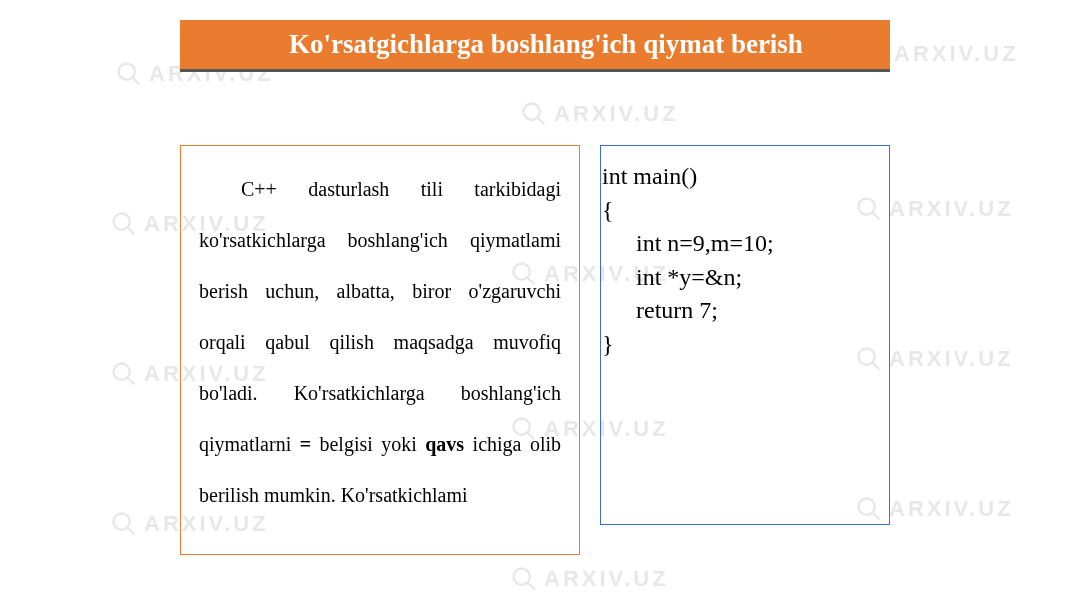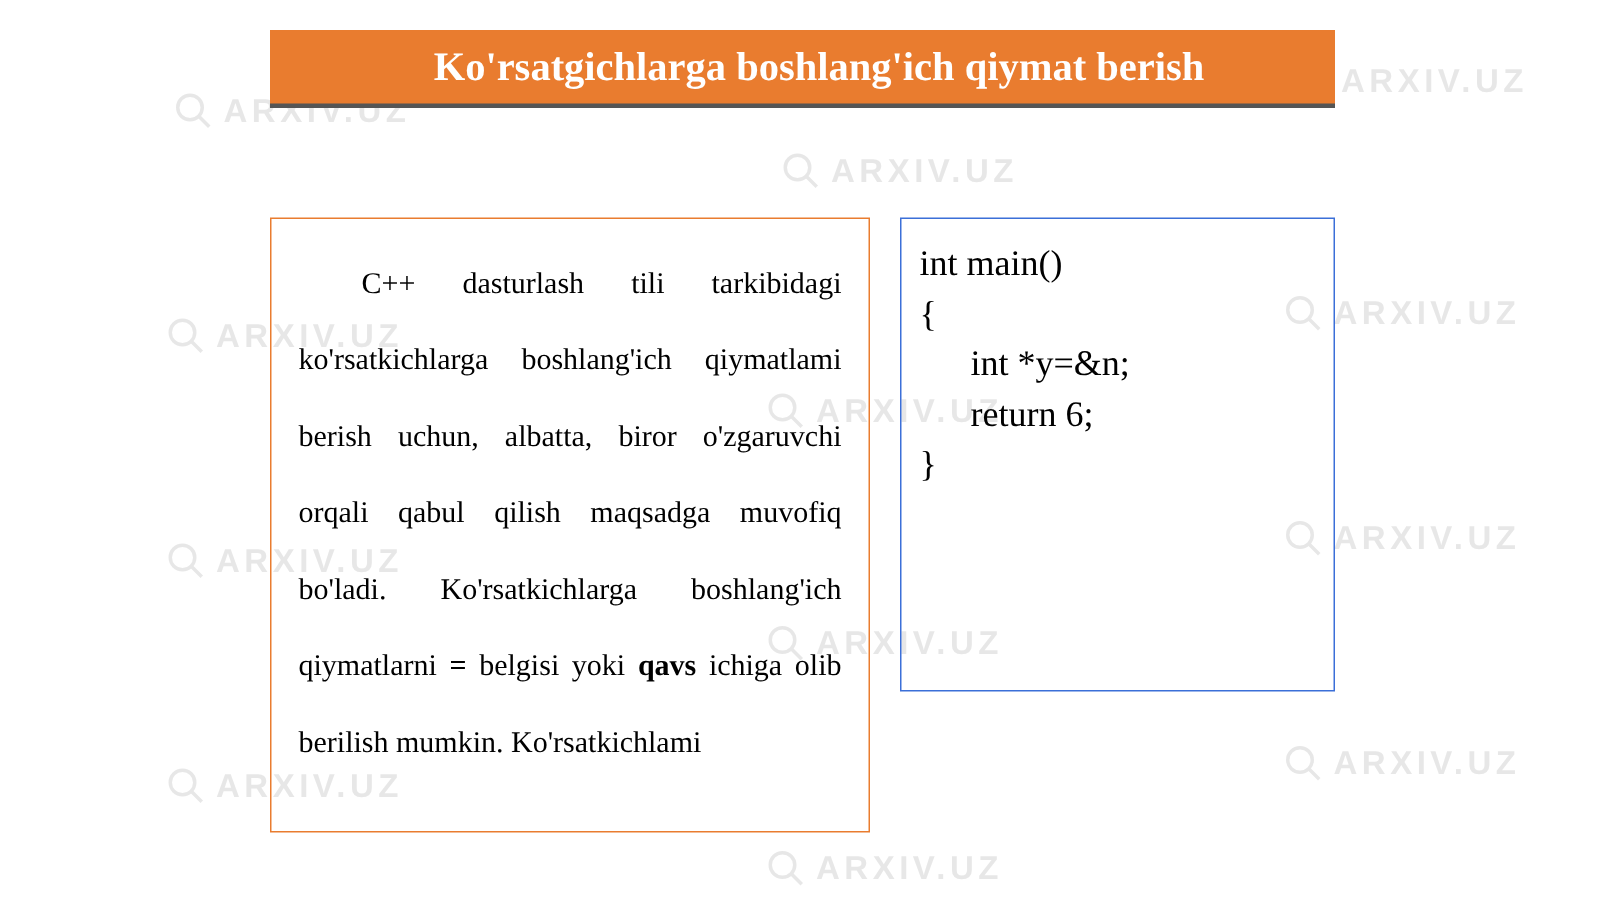--- a/index.html
+++ b/index.html
@@ -68,23 +68,23 @@
       text-indent: 42px;
     }
     .left-para .bold {
       font-weight: bold;
     }
     .right-box {
       position: absolute;
       top: 145px;
       left: 600px;
       width: 290px;
-      height: 316px;
+      height: 380px;
       border: 1.5px solid #3b6fd8;
-      padding: 14px 12px;
+      padding: 14px 1px;
     }
     .code-line {
       font-size: 24px;
       line-height: 1.4;
       color: #000;
       white-space: pre;
     }
     .indent {
       padding-left: 34px;
     }
@@ -183,16 +183,17 @@
 
 <div class="left-box">
   <p class="left-para">
     <span>C++ dasturlash tili tarkibidagi ko'rsatkichlarga boshlang'ich qiymatlami berish uchun, albatta, biror o'zgaruvchi orqali qabul qilish maqsadga muvofiq bo'ladi. Ko'rsatkichlarga boshlang'ich qiymatlarni </span><span class="bold">=</span><span> belgisi yoki </span><span class="bold">qavs</span><span> ichiga olib berilish mumkin. Ko'rsatkichlami</span>
   </p>
 </div>
 
 <div class="right-box">
   <div class="code-line">int main()</div>
   <div class="code-line">{</div>
+  <div class="code-line indent">int n=9,m=10;</div>
   <div class="code-line indent">int *y=&amp;n;</div>
-  <div class="code-line indent">return 6;</div>
+  <div class="code-line indent">return 7;</div>
   <div class="code-line">}</div>
 </div>
 
 </body></html>

